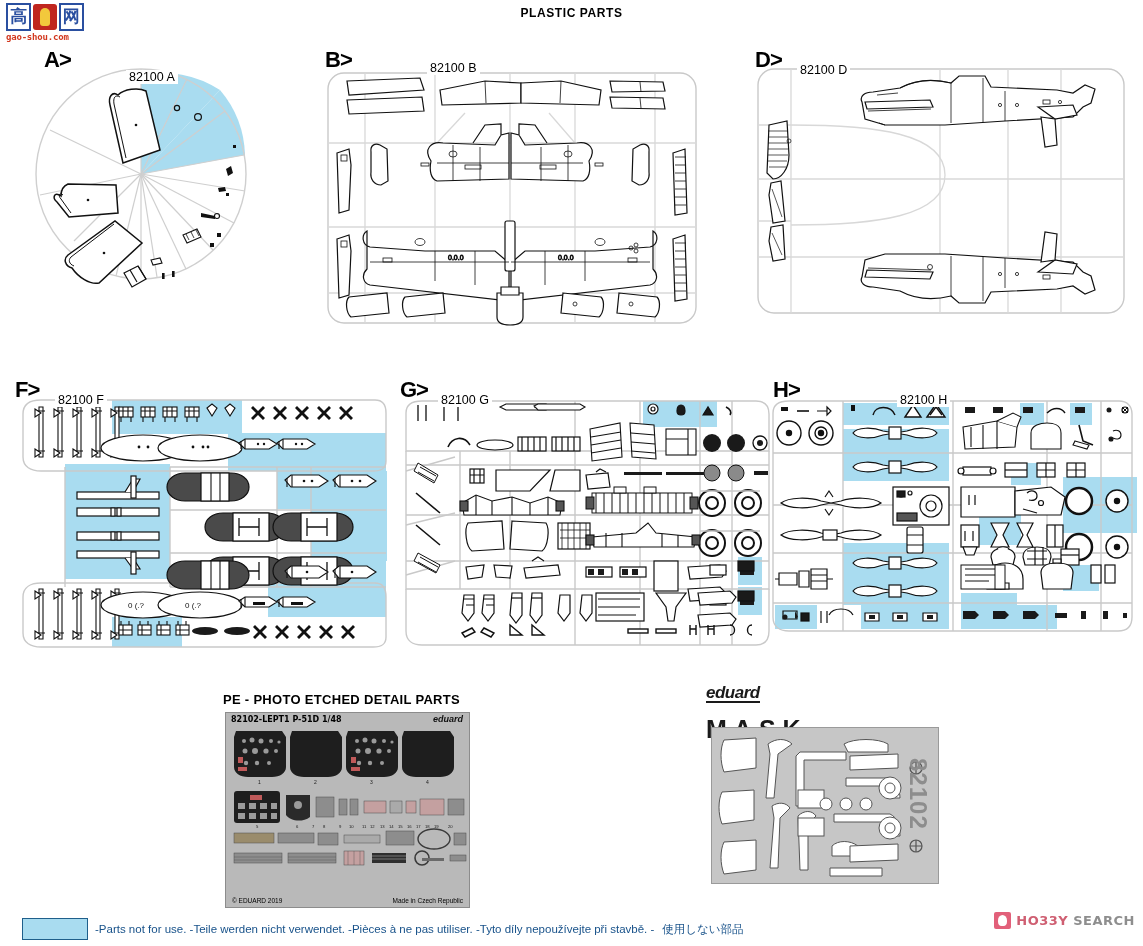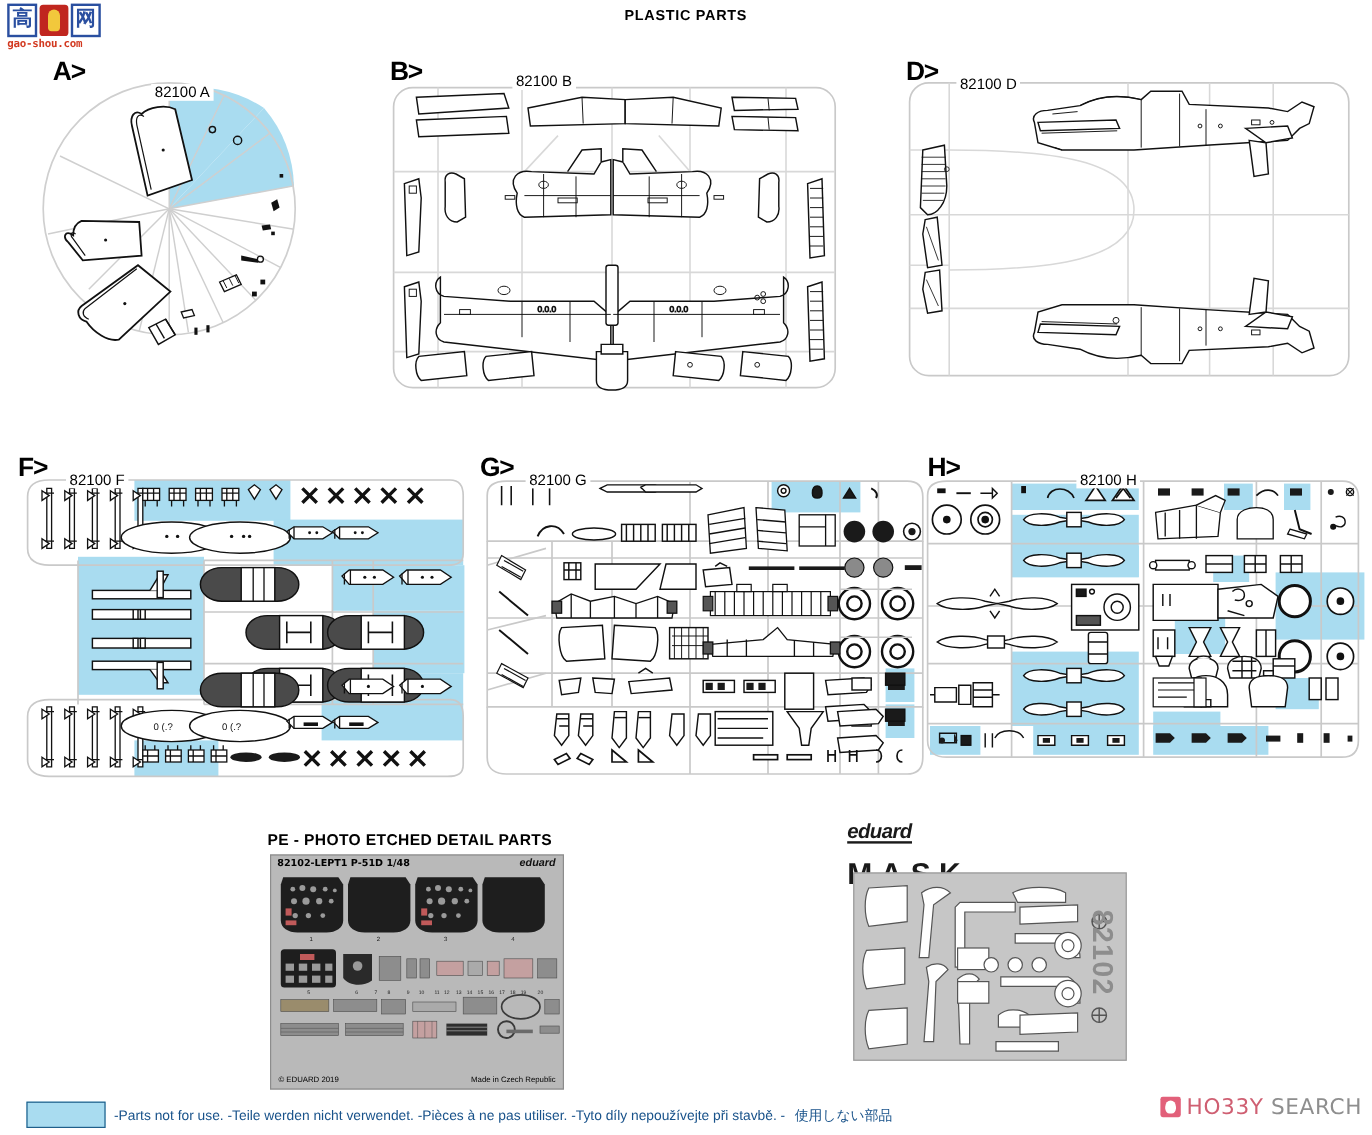--- a/index.html
+++ b/index.html
@@ -57,21 +57,21 @@
   
   #legend{position:absolute;left:22px;top:918px;display:flex;align-items:center;gap:0px;}
   #legend .swatch{width:66px;height:22px;background:#a9dcf0;border:1.3px solid #1f5f8b;
       box-sizing:border-box;}
   #legend .ltext{font-size:11.5px;color:#18528a;margin-left:7px;white-space:nowrap;text-align:center;}
   #legend .ltext .jp{color:#18528a;font-family:"DejaVu Sans",sans-serif;}
   #hobby{position:absolute;right:8px;top:912px;display:flex;align-items:center;gap:5px;}
   #hobby .hs-mark{width:17px;height:17px;background:#e2607a;border-radius:2px;position:relative;}
   #hobby .hs-mark:after{content:"";position:absolute;left:4px;top:3px;width:9px;height:11px;
       background:#fff;border-radius:50% 50% 40% 40%;}
-  #hobby .hs-txt{font-size:18px;font-weight:normal;color:#cf5f72;letter-spacing:.5px;
+  #hobby .hs-txt{font-size:13px;font-weight:bold;color:#cf5f72;letter-spacing:.5px;
       font-family:"DejaVu Sans",sans-serif;}
   #hobby .hs-txt .g{color:#8e8e8e;}
 </style>
 </head>
 <body>
 
 <div class="abs nosel" id="gaoshou">
   <div class="gs-row">
     <div class="gs-ch">高</div>
     <div class="gs-seal"></div>

